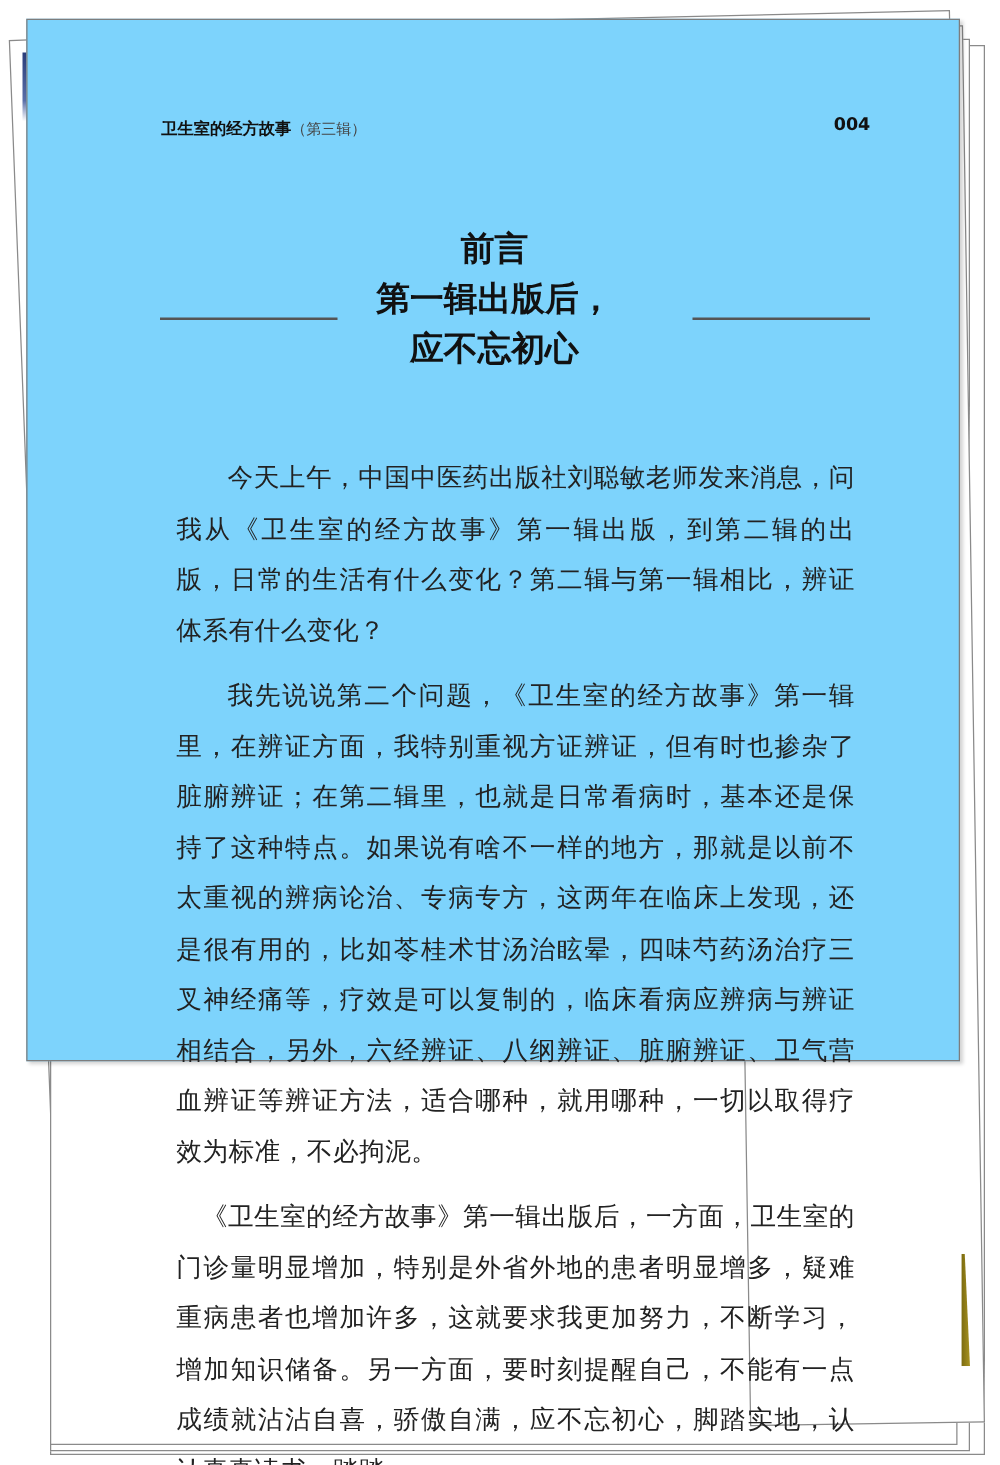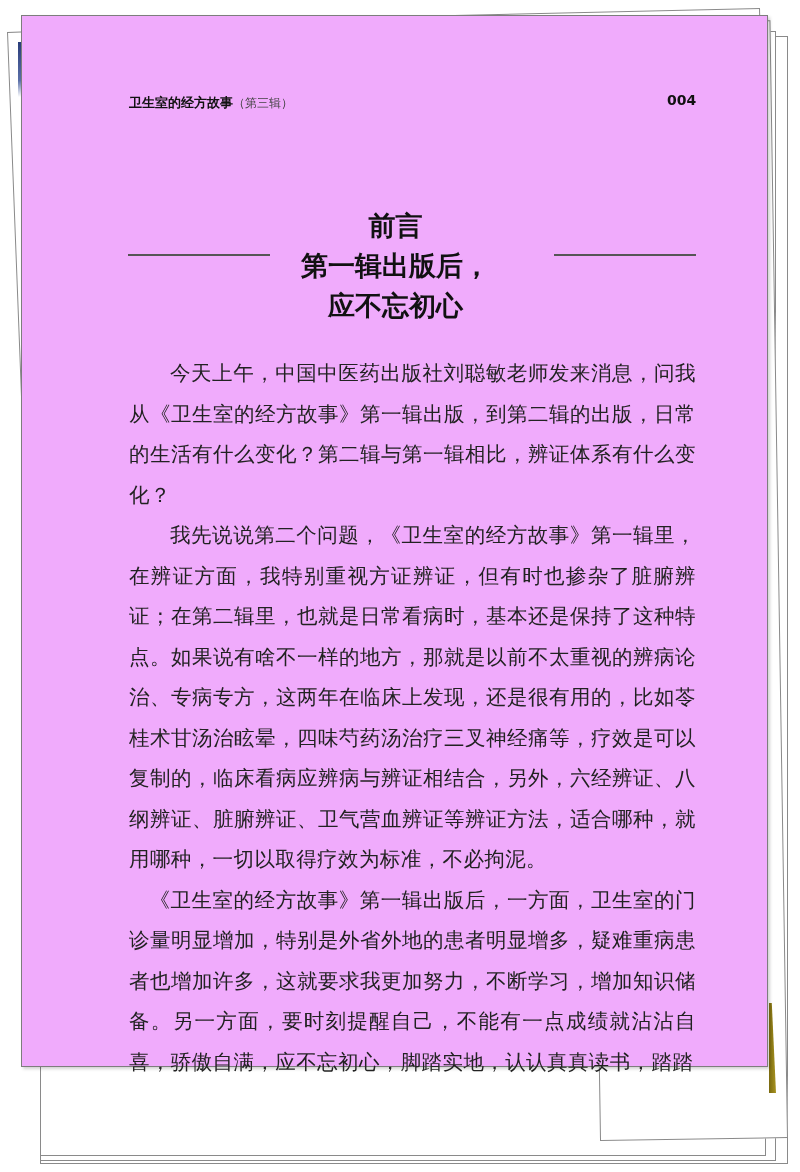--- a/index.html
+++ b/index.html
@@ -27,46 +27,46 @@
   .back-fold {
     left:600px; top:20px; width:188px; height:1118px;
     transform:rotate(-0.9deg); transform-origin:bottom right;
   }
   .gold-strip {
     position:absolute; left:769px; top:1003px; width:7px; height:90px;
     background:linear-gradient(90deg,#7a6a10,#a89320);
     clip-path:polygon(0 0, 40% 0, 100% 100%, 0 100%);
   }
   .page {
-    position:absolute; left:21px; top:15px; width:747px; height:1052px;
-    background:#f0abfc; border:1.5px solid #7d7d7d; box-sizing:border-box;
+    position:absolute; left:21px; top:15px; width:747px; height:834px;
+    background:#7dd3fc; border:1.5px solid #7d7d7d; box-sizing:border-box;
     box-shadow:2px 2px 3px rgba(0,0,0,0.18);
   }
   .running-head {
     position:absolute; left:107px; top:78px;
     font-family:"DejaVu Sans", sans-serif; font-weight:bold; font-size:13px; color:#111;
   }
   .running-head .vol { font-weight:normal; font-family:"DejaVu Serif", serif; color:#444; font-size:12px; }
   .page-num {
     position:absolute; left:645px; top:76px;
     font-family:"DejaVu Sans", sans-serif; font-weight:bold; font-size:14px; color:#111;
   }
   .title-block {
-    position:absolute; left:0; width:747px; top:190px; text-align:center;
+    position:absolute; left:0; width:747px; top:164px; text-align:center;
     font-family:"DejaVu Sans", sans-serif; font-weight:bold; font-size:27px; line-height:40px; color:#111;
   }
   .rule { position:absolute; top:238px; height:1.5px; background:#555; }
   .rule-left { left:106px; width:142px; }
   .rule-right { left:532px; width:142px; }
   .body-text {
     position:absolute; left:107px; top:337px; width:567px;
     font-family:"DejaVu Serif", serif; font-size:20.5px; line-height:40.5px; color:#222;
     text-align:justify; letter-spacing:0.4px;
   }
-  .body-text p { margin:0; text-indent:2em; }
+  .body-text p { margin:12px; text-indent:2em;font-family:Liberation Mono, monospace; }
   .body-text p.ni { text-indent:1em; }
 </style>
 </head>
 <body>
 
 <div class="sheet back-left"></div>
 <div class="blue-strip"></div>
 <div class="sheet back-top"></div>
 <div class="sheet back-r3"></div>
 <div class="sheet back-r2"></div>

